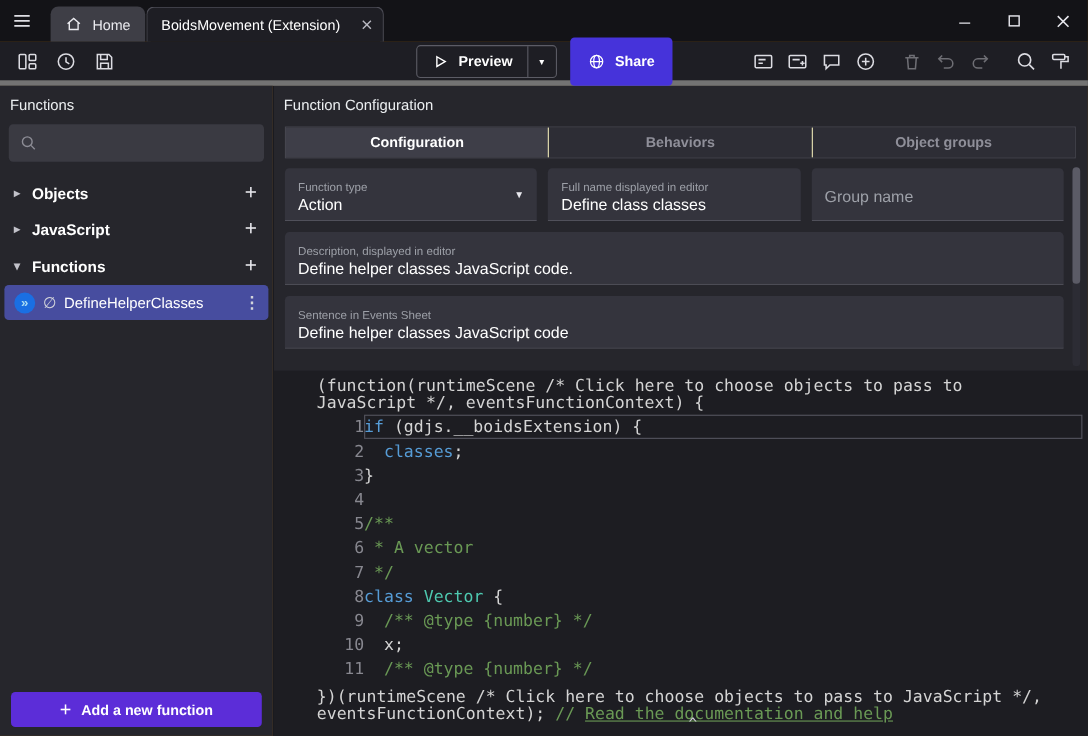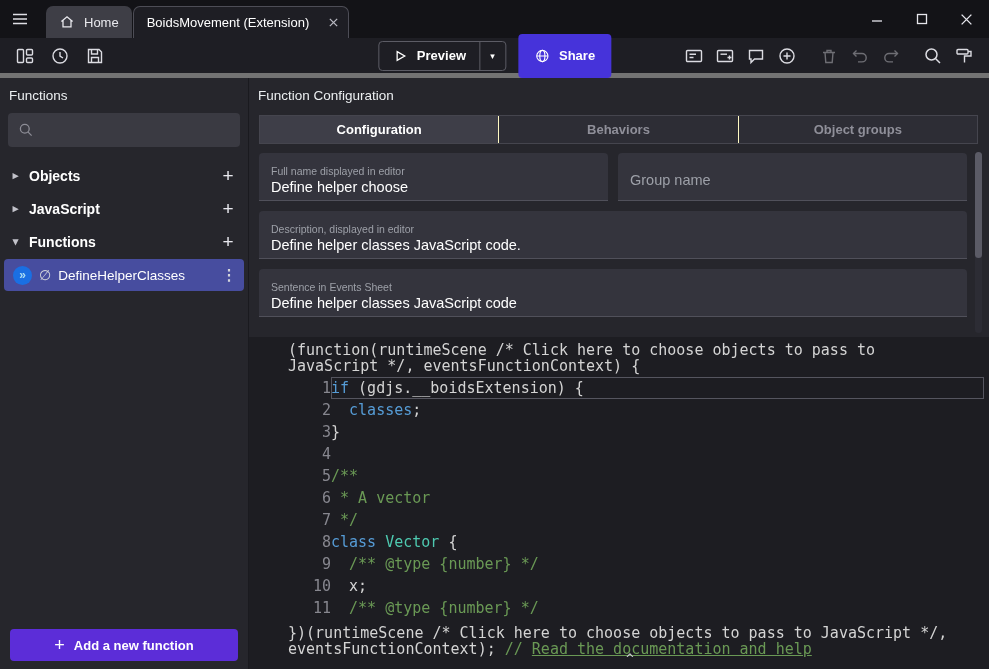--- a/index.html
+++ b/index.html
@@ -312,22 +312,27 @@
 
       <div class="tabs">
         <div class="tab-item active">Configuration</div>
         <div class="tab-item">Behaviors</div>
         <div class="tab-item">Object groups</div>
       </div>
 
       <div class="form-area">
         <div class="form-row">
           <div class="field">
+            <span class="field-label">Function type</span>
+            <span class="field-value">Action</span>
+            <span class="select-caret">▼</span>
+          </div>
+          <div class="field">
             <span class="field-label">Full name displayed in editor</span>
-            <span class="field-value">Define helper choose</span>
+            <span class="field-value">Define class classes</span>
           </div>
           <div class="field">
             <input type="text" placeholder="Group name" style="">
           </div>
         </div>
         <div class="form-row">
           <div class="field">
             <span class="field-label">Description, displayed in editor</span>
             <span class="field-value">Define helper classes JavaScript code.</span>
           </div>

